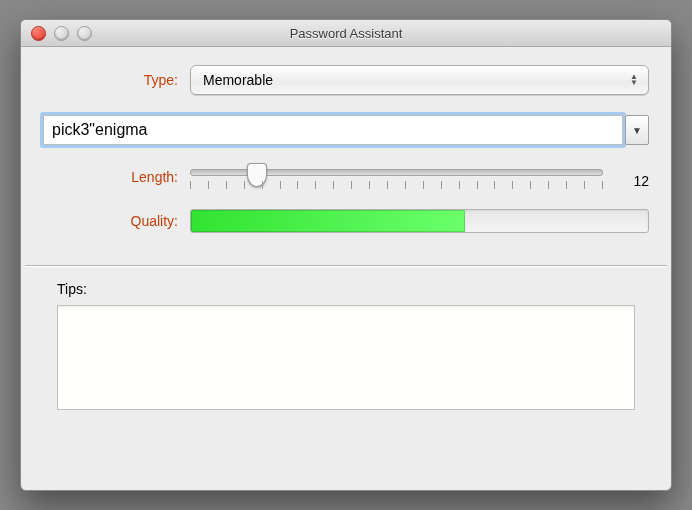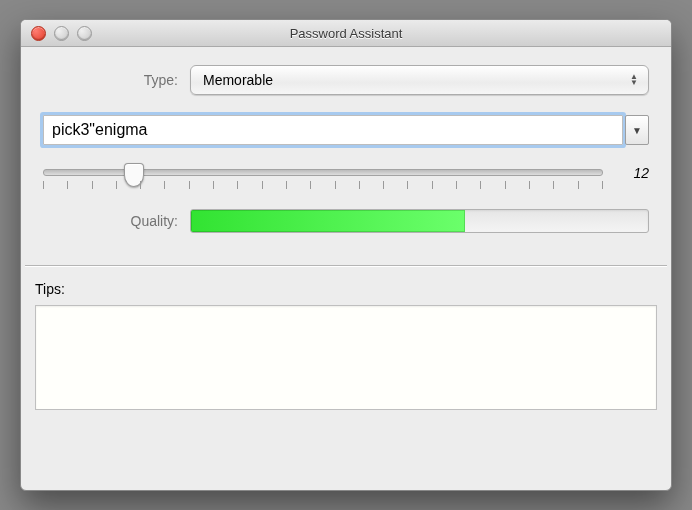--- a/index.html
+++ b/index.html
@@ -64,21 +64,21 @@
     .row {
       display: flex;
       align-items: center;
       margin-bottom: 20px;
     }
     .row .label {
       width: 135px;
       text-align: right;
       padding-right: 12px;
       font-size: 14px;
-      color: #737373;
+      color: #c2410c;
     }
     
     .popup {
       flex: 1;
       height: 28px;
       border-radius: 6px;
       border: 1px solid #acacac;
       background: linear-gradient(#ffffff, #ececec 60%, #f6f6f6);
       box-shadow: 0 1px 1px rgba(0,0,0,.15);
       display: flex;
@@ -123,22 +123,21 @@
       justify-content: center;
       font-size: 10px;
       color: #444;
       border-radius: 2px;
       margin-left: 2px;
     }
     
     .slider-wrap {
       flex: 1;
       display: flex;
-      align-items: flex-start;
-      font-style: italic;
+      align-items: flex-end;
     }
     .slider {
       flex: 1;
       height: 24px;
       position: relative;
       margin-right: 16px;
     }
     .track {
       position: absolute;
       left: 0; right: 0; top: 4px;
@@ -195,21 +194,21 @@
       box-shadow: inset 0 0 0 1px rgba(0,80,0,.2);
     }
     .divider {
       margin: 0 4px 0 4px;
       height: 1px;
       background: #b5b5b5;
       border-bottom: 1px solid #fff;
     }
     
     .tips-section {
-      padding: 14px 14px 18px;
+      padding: 14px 36px 18px;
     }
     .tips-label {
       font-size: 14px;
       margin-bottom: 8px;
     }
     .tips-box {
       width: 100%;
       height: 105px;
       border: 1px solid #bfbfbf;
       background: #fffffb;
@@ -249,20 +248,21 @@
     <div class="row">
       <div class="combo">
         <input type="text" value="pick3&quot;enigma" style="">
         <div class="drop">
           <span>▼</span>
         </div>
       </div>
     </div>
 
     <div class="row">
+      <div class="label">Length:</div>
       <div class="slider-wrap">
         <div class="slider">
           <div class="track"></div>
           <div class="thumb" id="slider-thumb" style="left: 16%;"></div>
           <div class="ticks" id="slider-ticks">
               <i></i>
               <i></i>
               <i></i>
               <i></i>
               <i></i>

